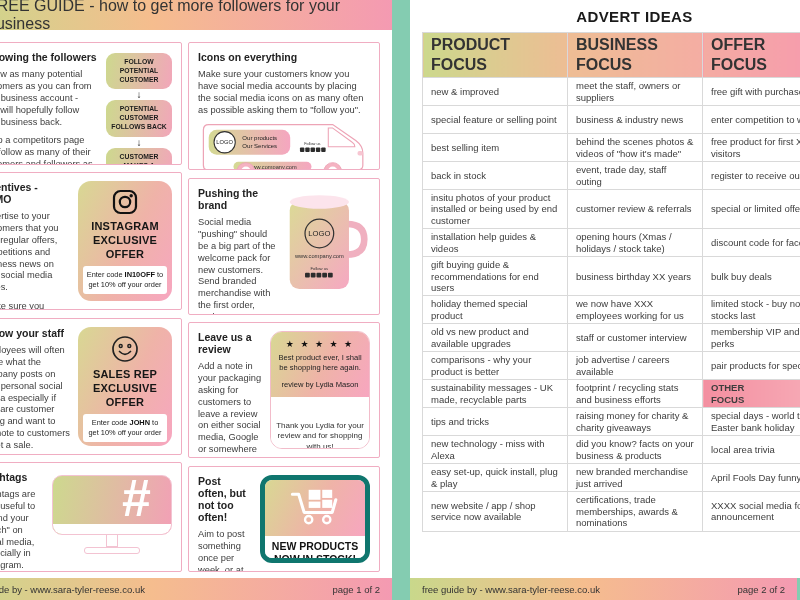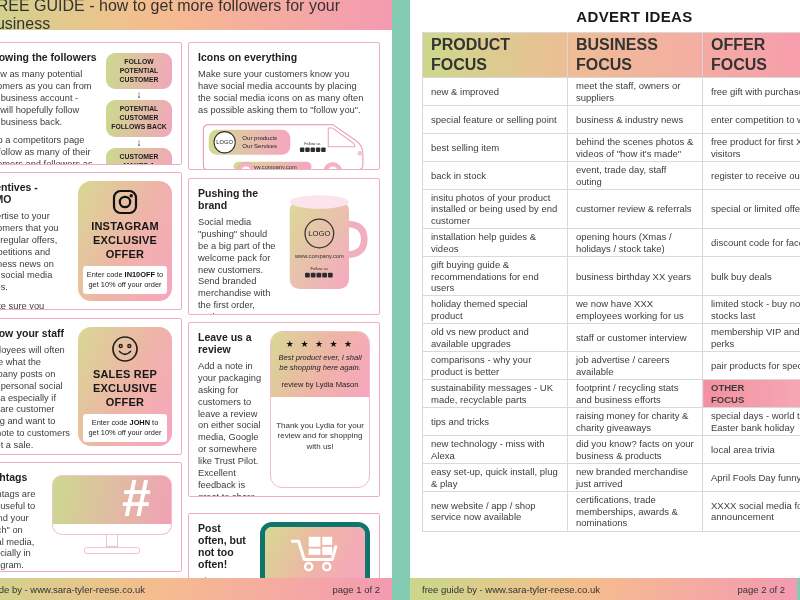--- a/index.html
+++ b/index.html
@@ -44,21 +44,21 @@
             background:linear-gradient(100deg,#cdd98e 0%,#f2a0b6 100%); }
   .screen .whitebar { position:absolute; left:0; right:0; bottom:0; height:10px; background:#fff; }
   .screen .hash { position:absolute; top:-8px; right:20px; color:#fff; font-size:52px; font-weight:bold; }
   .stand { width:12px; height:12px; background:#fff; border:1px solid #f3c3d2; border-top:none; margin:0 auto; }
   .base  { width:56px; height:7px; background:#fff; border:1px solid #f3c3d2; border-radius:3px; margin:0 auto; }
 
   
   .rev { width:100px; border:1px solid #f2bcca; border-radius:12px; overflow:hidden; text-align:center; }
   .rev-top { padding:7px 5px 8px; }
   .rev-stars { font-size:9px; letter-spacing:2px; color:#111; }
-  .rev-quote { font-style:italic; font-size:7.6px; line-height:1.3; margin-top:4px; color:#222; }
+  .rev-quote { font-size:7.6px; line-height:1.3; margin-top:4px; color:#222; }
   .rev-by { font-size:7.6px; margin-top:7px; color:#222; }
   .rev-bottom { background:#fff; padding:24px 5px; font-size:8px; line-height:1.3; color:#333; }
 
   
   .stock { width:110px; border:5px solid #0f766e; border-radius:12px; overflow:hidden; text-align:center; }
   .stock-top { padding:8px 0 6px; display:flex; justify-content:center; }
   .stock-bottom { background:#fff; padding:4px 4px 6px; }
   .stock-title { font-weight:bold; font-size:10.5px; line-height:1.2; color:#111; }
 
   
@@ -239,21 +239,21 @@
               <rect x="22" y="89" width="5" height="5" rx="1"></rect>
                 <rect x="28" y="89" width="5" height="5" rx="1"></rect>
               <rect x="34" y="89" width="5" height="5" rx="1"></rect>
                 <rect x="40" y="89" width="5" height="5" rx="1"></rect>
               <rect x="46" y="89" width="5" height="5" rx="1"></rect>
             </g>
           </svg>
         </div>
       </div>
 
-      <div class="sec split" style="height:175px; margin-bottom:16px;">
+      <div class="sec split" style="height:136px; margin-bottom:8px;">
         <div class="txt">
           <h4>Leave us a review</h4>
           <p>Add a note in your packaging asking for customers to leave a review on either social media, Google or somewhere like Trust Pilot. Excellent feedback is great to share on social media and gives confidence to new customers considering to purchase with you.</p>
         </div>
         <div class="rev">
           <div class="rev-top pggrad115">
             <div class="rev-stars">★ ★ ★ ★ ★</div>
             <div class="rev-quote">Best product ever, I shall be shopping here again.</div>
             <div class="rev-by">review by Lydia Mason</div>
           </div>

